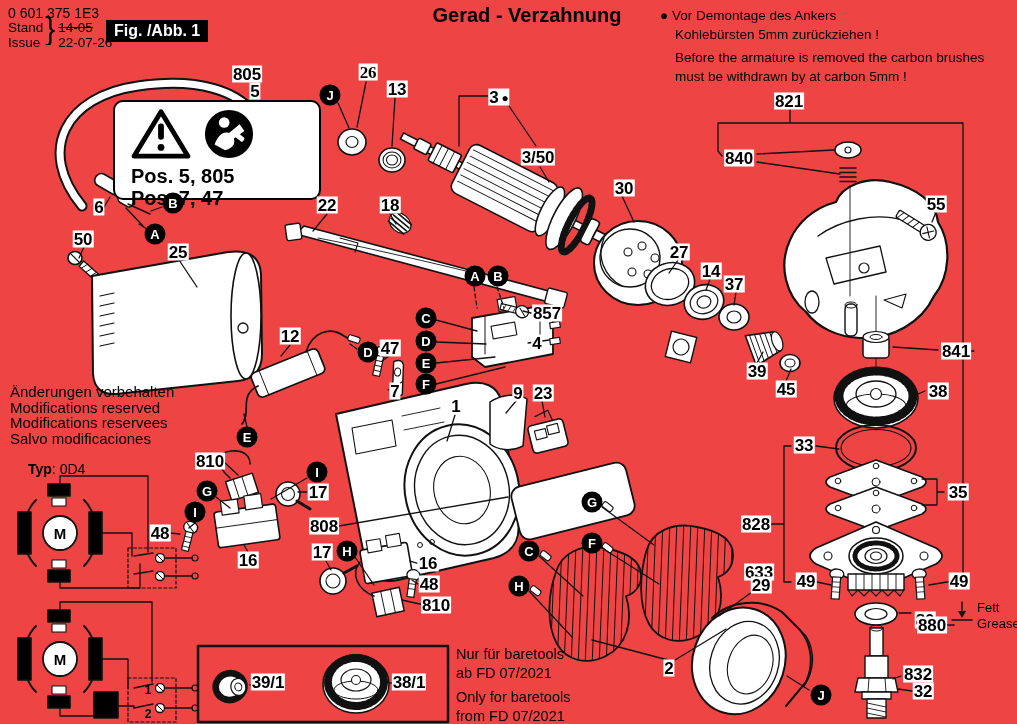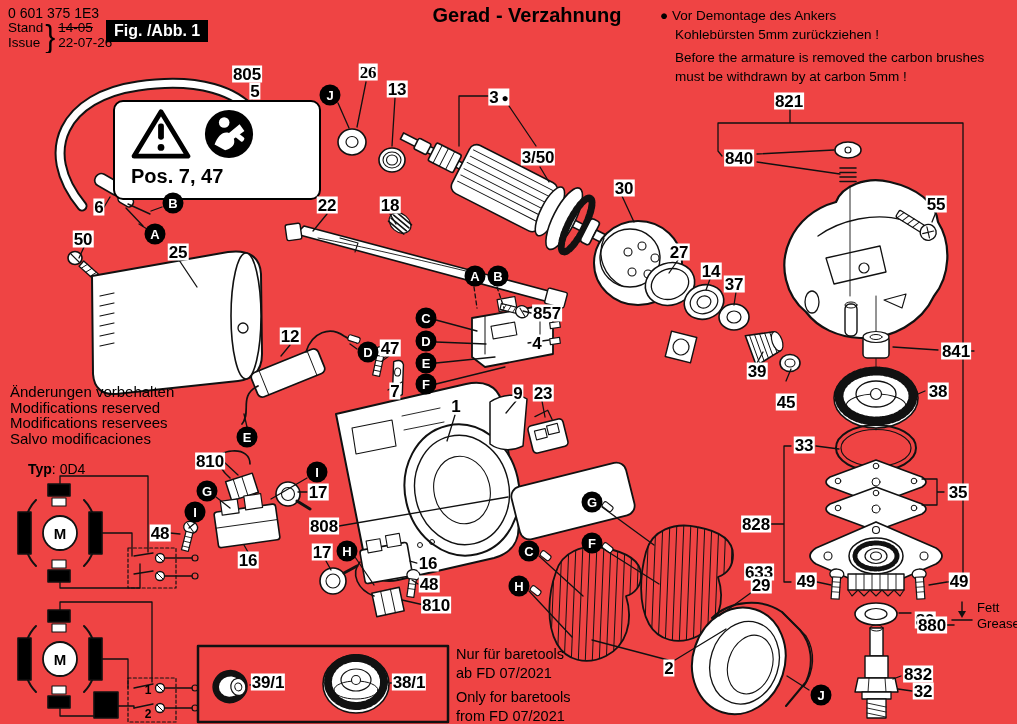--- a/index.html
+++ b/index.html
@@ -7,21 +7,21 @@
           font-family:"Liberation Sans",sans-serif;color:#000}
   .art{position:absolute;left:0;top:0;width:1017px;height:724px}
   .part-label{position:absolute;transform:translate(-50%,-50%);font-weight:bold;font-size:17px;
               line-height:1;white-space:nowrap;background:#fff;padding:0 1px;letter-spacing:-0.2px}
   .part-label.small{font-size:12px;background:transparent;padding:0}
   .lbl-dot{font-size:12px;margin-left:3px;vertical-align:1px}
   .callout{position:absolute;transform:translate(-50%,-50%);width:21px;height:21px;border-radius:50%;
            background:#000;color:#fff;font-weight:bold;font-size:13px;display:flex;
            align-items:center;justify-content:center}
   .hdr-code{position:absolute;left:8px;top:5px;font-size:14px}
-  .hdr-stand{position:absolute;left:8px;top:20px;display:flex;align-items:center;font-size:13.5px;line-height:15px}
+  .hdr-stand{position:absolute;left:8px;top:20px;display:flex;align-items:flex-start;font-size:13.5px;line-height:15px}
   .brace{font-size:30px;font-weight:300;margin:0 3px 0 2px;transform:scaleY(1.05)}
   .strike{text-decoration:line-through}
   .fig-box{position:absolute;left:106px;top:20px;background:#000;color:#fff;font-weight:bold;
            font-size:16px;padding:2px 8px;white-space:nowrap}
   .title{position:absolute;left:527px;top:4px;transform:translateX(-50%);font-size:20px;
          font-weight:bold;white-space:nowrap}
   .warn-note{position:absolute;left:660px;top:6px;font-size:13.5px;line-height:19px;white-space:nowrap}
   .warn-note .ind{margin-left:15px}
   .warn-note .gap{height:4px}
   .pos-box{position:absolute;left:113px;top:100px;width:204px;height:96px;border:2.5px solid #000;
@@ -511,20 +511,21 @@
       <span>
         <svg width="52" height="52" viewBox="0 0 54 54">
             <circle cx="27" cy="27" r="25" fill="#000"></circle>
             <circle cx="22" cy="15" r="5.5" fill="#fff"></circle>
             <path d="M12,38 C16,28 21,24 27,26 L38,17 L43,24 L32,32 C34,38 30,42 23,44 Z" fill="#fff"></path>
             <rect x="31" y="27" width="13" height="5" rx="2" transform="rotate(38 37 29)" fill="#fff"></rect>
           </svg>
       </span>
     </div>
     <div class="pos-text">
+      <div>Pos. 5, 805</div>
       <div>Pos. 7, 47</div>
     </div>
   </div>
 
   <div class="mods">
     <div>Änderungen vorbehalten</div>
     <div>Modifications reserved</div>
     <div>Modifications reservees</div>
     <div>Salvo modificaciones</div>
   </div>
@@ -557,21 +558,21 @@
       <span class="part-label" style="left: 538px; top: 157px;">3/50</span>
       <span class="part-label" style="left: 624px; top: 188px;">30</span>
       <span class="part-label" style="left: 327px; top: 205px;">22</span>
       <span class="part-label" style="left: 390px; top: 205px;">18</span>
       <span class="part-label" style="left: 547px; top: 313px;">857</span>
       <span class="part-label" style="left: 537px; top: 343px;">4</span>
       <span class="part-label" style="left: 679px; top: 252px;">27</span>
       <span class="part-label" style="left: 711px; top: 271px;">14</span>
       <span class="part-label" style="left: 734px; top: 284px;">37</span>
       <span class="part-label" style="left: 757px; top: 371px;">39</span>
-      <span class="part-label" style="left: 786px; top: 402px;">45</span>
+      <span class="part-label" style="left: 786px; top: 389px;">45</span>
       <span class="part-label" style="left: 789px; top: 101px;">821</span>
       <span class="part-label" style="left: 739px; top: 158px;">840</span>
       <span class="part-label" style="left: 936px; top: 204px;">55</span>
       <span class="part-label" style="left: 956px; top: 351px;">841</span>
       <span class="part-label" style="left: 938px; top: 391px;">38</span>
       <span class="part-label" style="left: 804px; top: 445px;">33</span>
       <span class="part-label" style="left: 958px; top: 492px;">35</span>
       <span class="part-label" style="left: 756px; top: 524px;">828</span>
       <span class="part-label" style="left: 290px; top: 336px;">12</span>
       <span class="part-label" style="left: 390px; top: 348px;">47</span>

